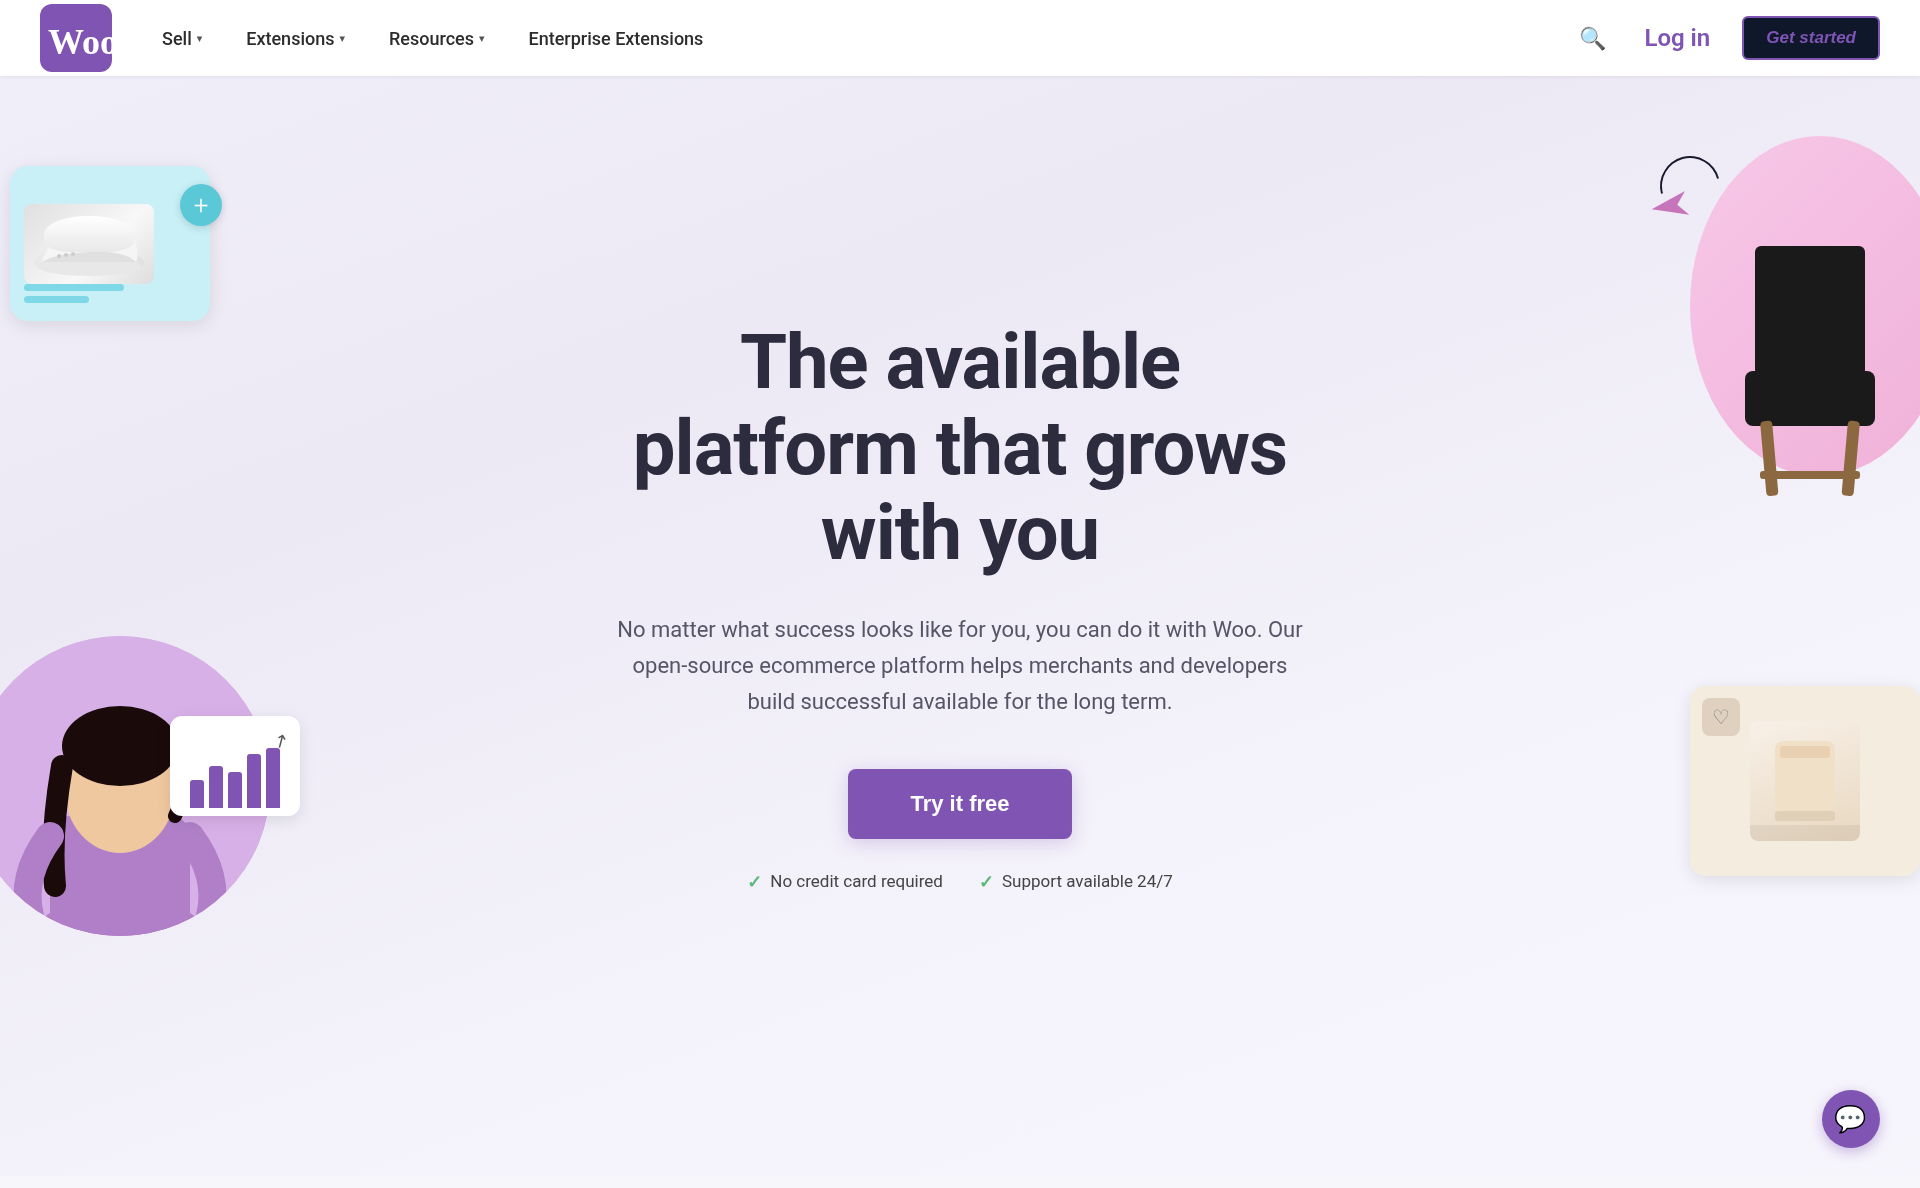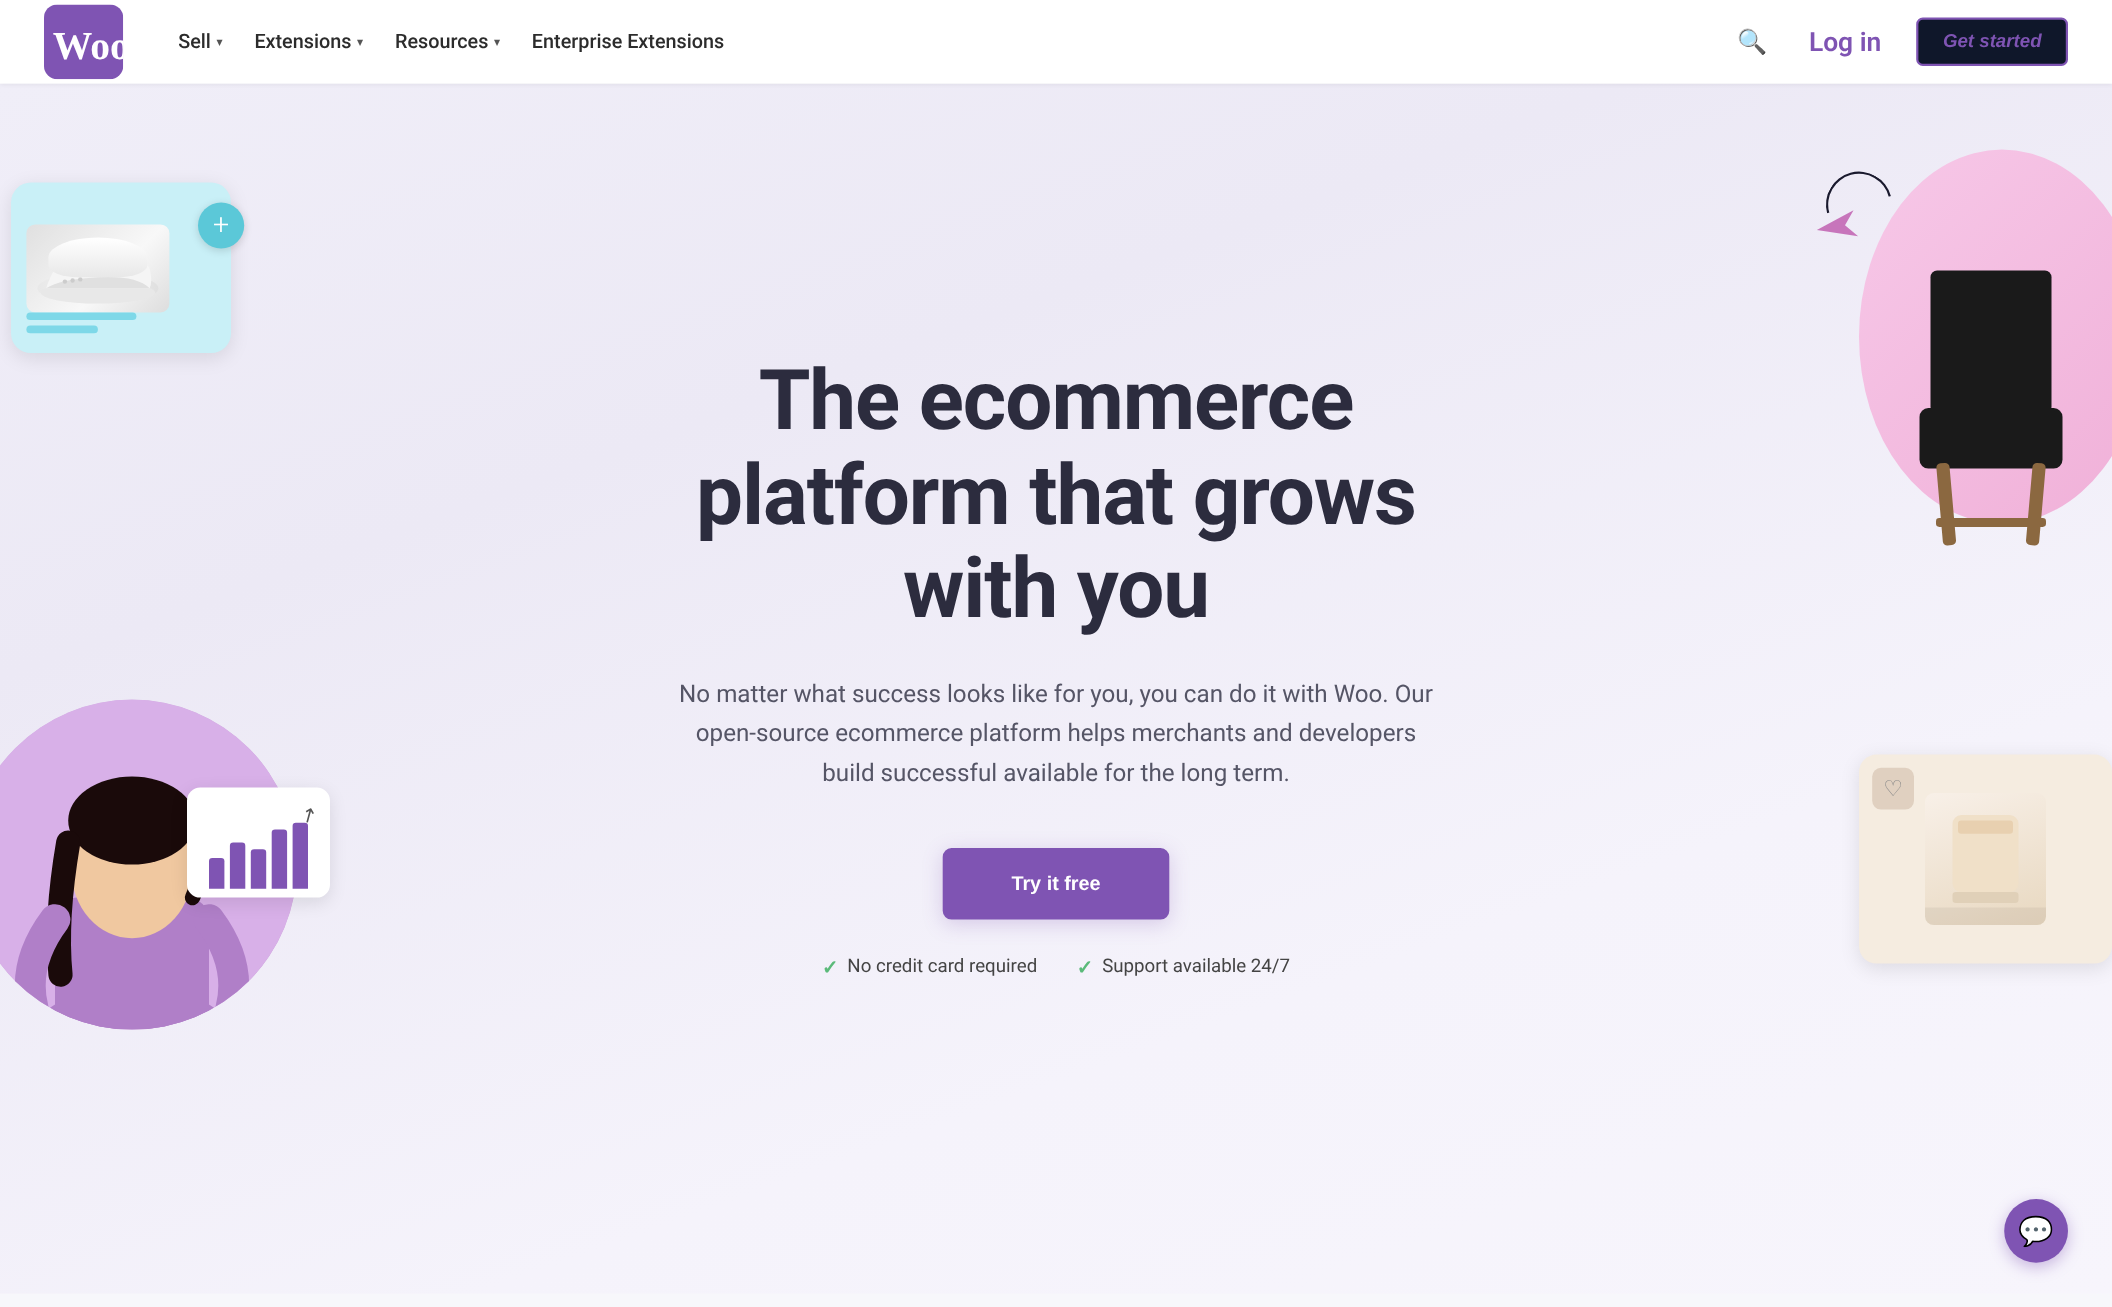--- a/index.html
+++ b/index.html
@@ -26,21 +26,21 @@
       align-items: center;
       margin-right: 36px;
     }
     .woo-logo {
       width: 72px;
       height: 68px;
     }
     .nav-links {
       display: flex;
       align-items: center;
-      gap: 1px;
+      gap: 16px;
       flex: 1;
       text-align: right;
     }
     .nav-item {
       display: flex;
       align-items: center;
       gap: 5px;
       padding: 8px 14px;
       font-size: 18px;
       color: #2c2c2c;
@@ -343,21 +343,21 @@
       line-height: 1.65;
       margin-bottom: 48px;
       max-width: 700px;
       margin-left: auto;
       margin-right: auto;
     }
     .cta-button {
       display: inline-block;
       background: #7f54b3;
       color: #fff;
-      font-size: 18px;
+      font-size: 22px;
       font-weight: 600;
       padding: 22px 62px;
       border-radius: 8px;
       cursor: pointer;
       border: none;
       margin-bottom: 32px;
       box-shadow: 0 4px 18px rgba(127,84,179,0.25);
       transition: background 0.2s;
     }
     .hero-badges {
@@ -532,21 +532,21 @@
           <rect x="15" y="10" width="60" height="70" rx="8" fill="#f0e0c8"></rect>
           <rect x="20" y="15" width="50" height="12" rx="3" fill="#e8d0b0"></rect>
           <rect x="15" y="80" width="60" height="10" rx="3" fill="#e0d0b8"></rect>
         </svg>
       </div>
     </div>
   </div>
 
   <div class="hero-content">
     <h1 class="hero-title">
-      <span>The ecommerce</span><br>
+      <span>The available</span><br>
       <span>platform that grows</span><br>
       <span>with you</span>
     </h1>
     <p class="hero-subtitle">No matter what success looks like for you, you can do it with Woo. Our open-source ecommerce platform helps merchants and developers build successful available for the long term.</p>
     <button class="cta-button">Try it free</button>
     <div class="hero-badges">
       <div class="badge-item">
         <span class="check-icon">✓</span>
         <span>No credit card required</span>
       </div>

